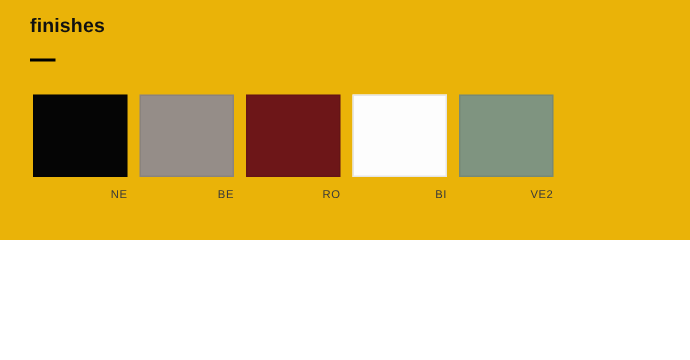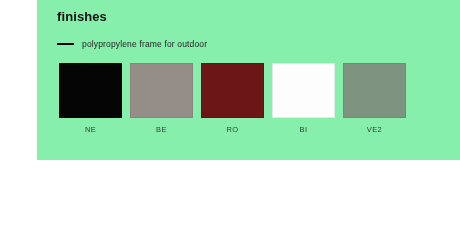--- a/index.html
+++ b/index.html
@@ -55,21 +55,21 @@
     position: absolute;
     left: 22px;
     top: 63px;
     display: flex;
     gap: 8px;
   }
   .swatch-cell {
     width: 63px;
     display: flex;
     flex-direction: column;
-    align-items: center;
+    align-items: flex-end;
   }
   .swatch-chip {
     width: 63px;
     height: 55px;
     box-sizing: border-box;
     border: 1px solid rgba(0, 0, 0, 0.07);
   }
   .swatch-chip.light {
     border-color: #e6e6e6;
   }
@@ -77,27 +77,26 @@
     margin-top: 7px;
     font-size: 7.5px;
     letter-spacing: 0.4px;
     color: #3a3a3a;
     text-align: center;
   }
 </style>
 </head>
 <body>
 
-<div class="panel" style="background: #86efac; margin-left: 37px;">
+<div class="panel" style="background: #eab308;">
 
   <div class="title">finishes</div>
 
   <div class="legend-row">
     <span class="legend-dash" style="background: rgb(0, 0, 0);"></span>
-    <span class="legend-label">polypropylene frame for outdoor</span>
   </div>
 
   <div class="swatch-strip">
       <div class="swatch-cell">
         <div class="swatch-chip" style="background: rgb(5, 5, 5);"></div>
         <div class="swatch-label">NE</div>
       </div>
       <div class="swatch-cell">
         <div class="swatch-chip" style="background: rgb(149, 141, 136);"></div>
         <div class="swatch-label">BE</div>

